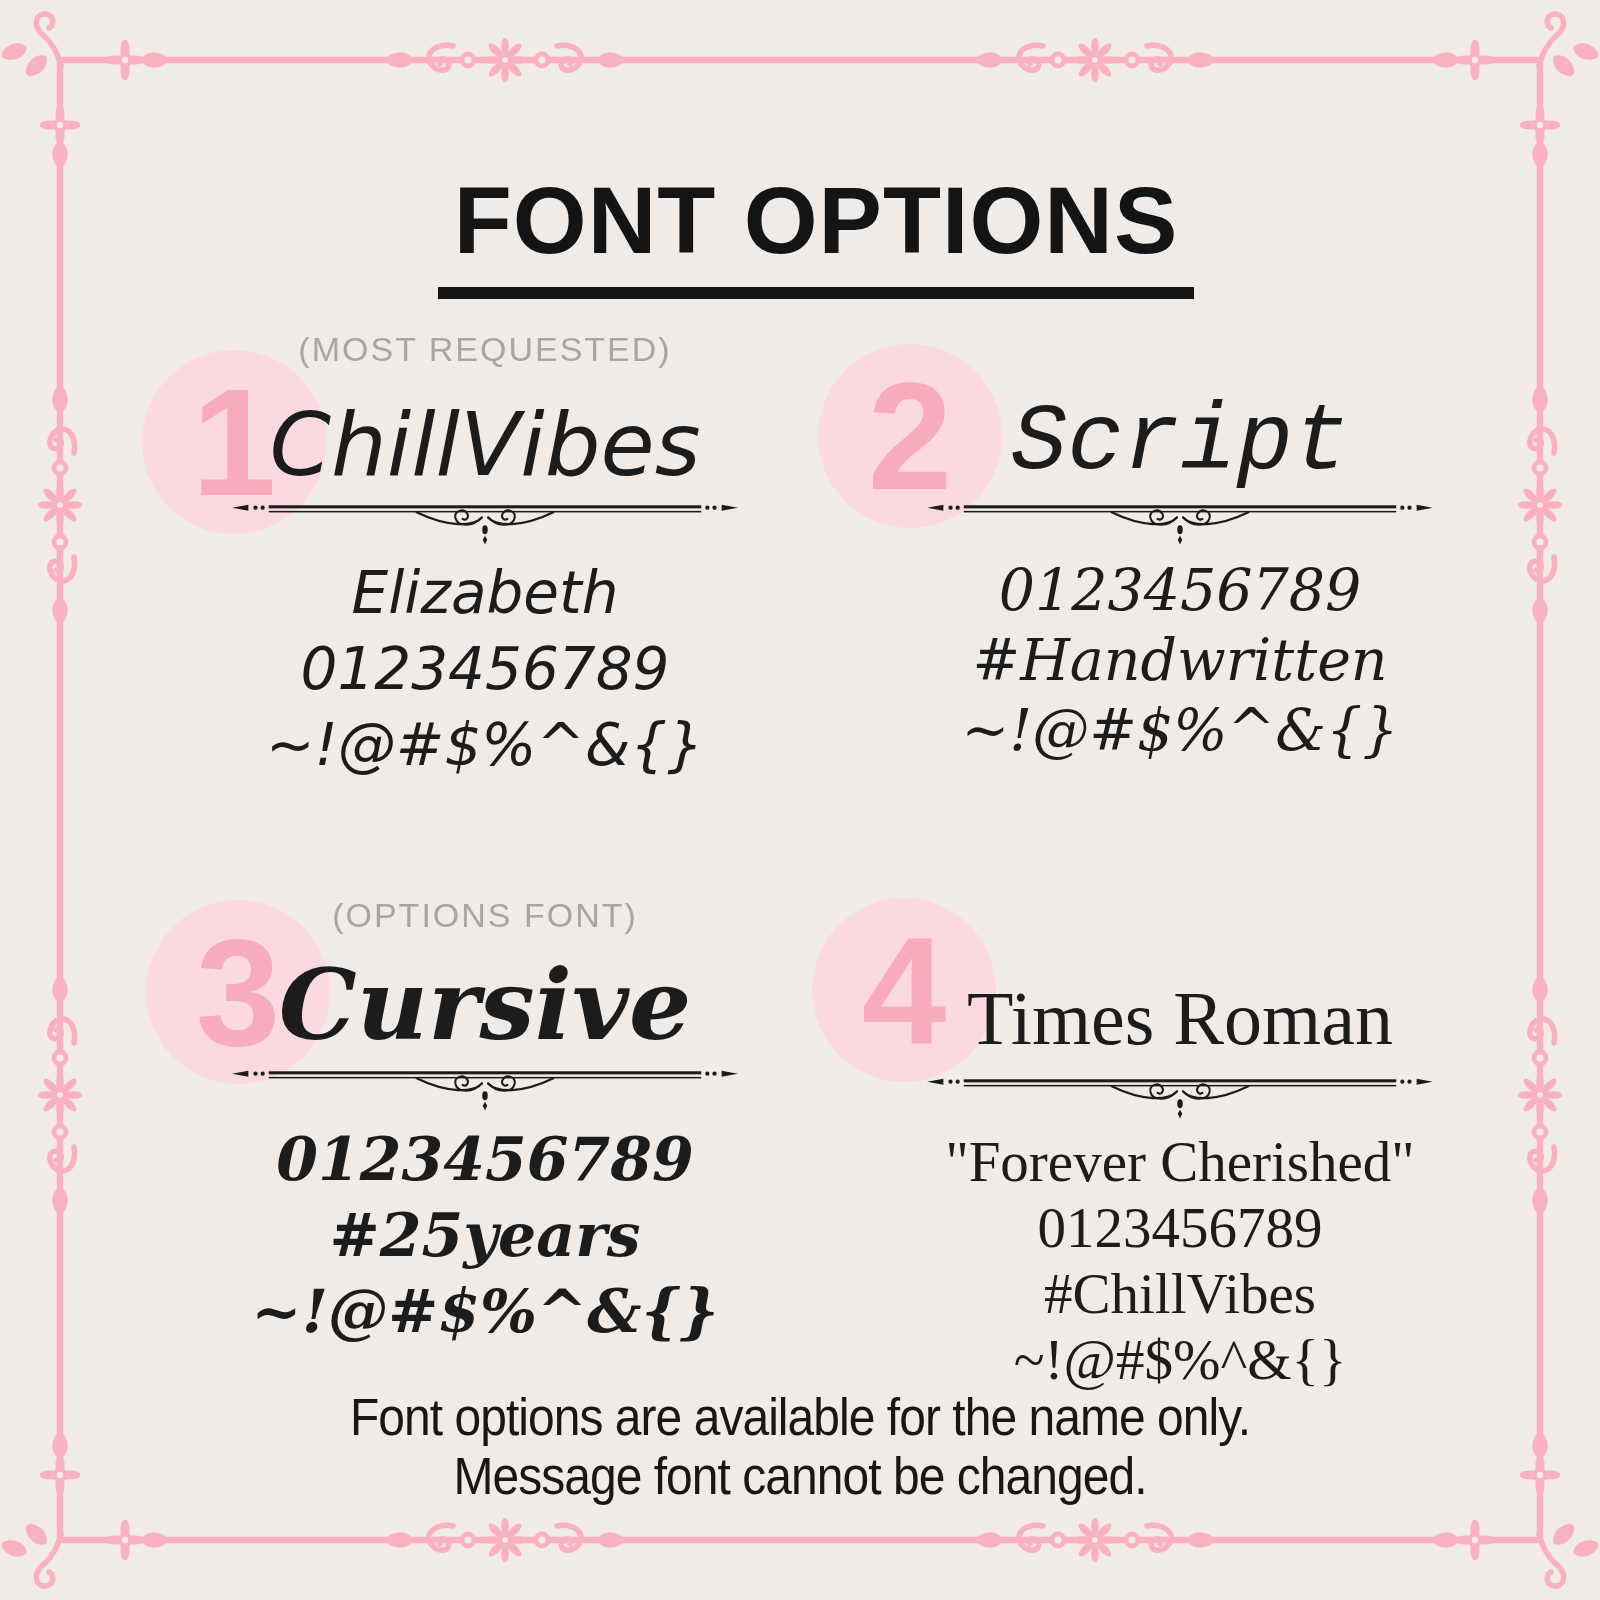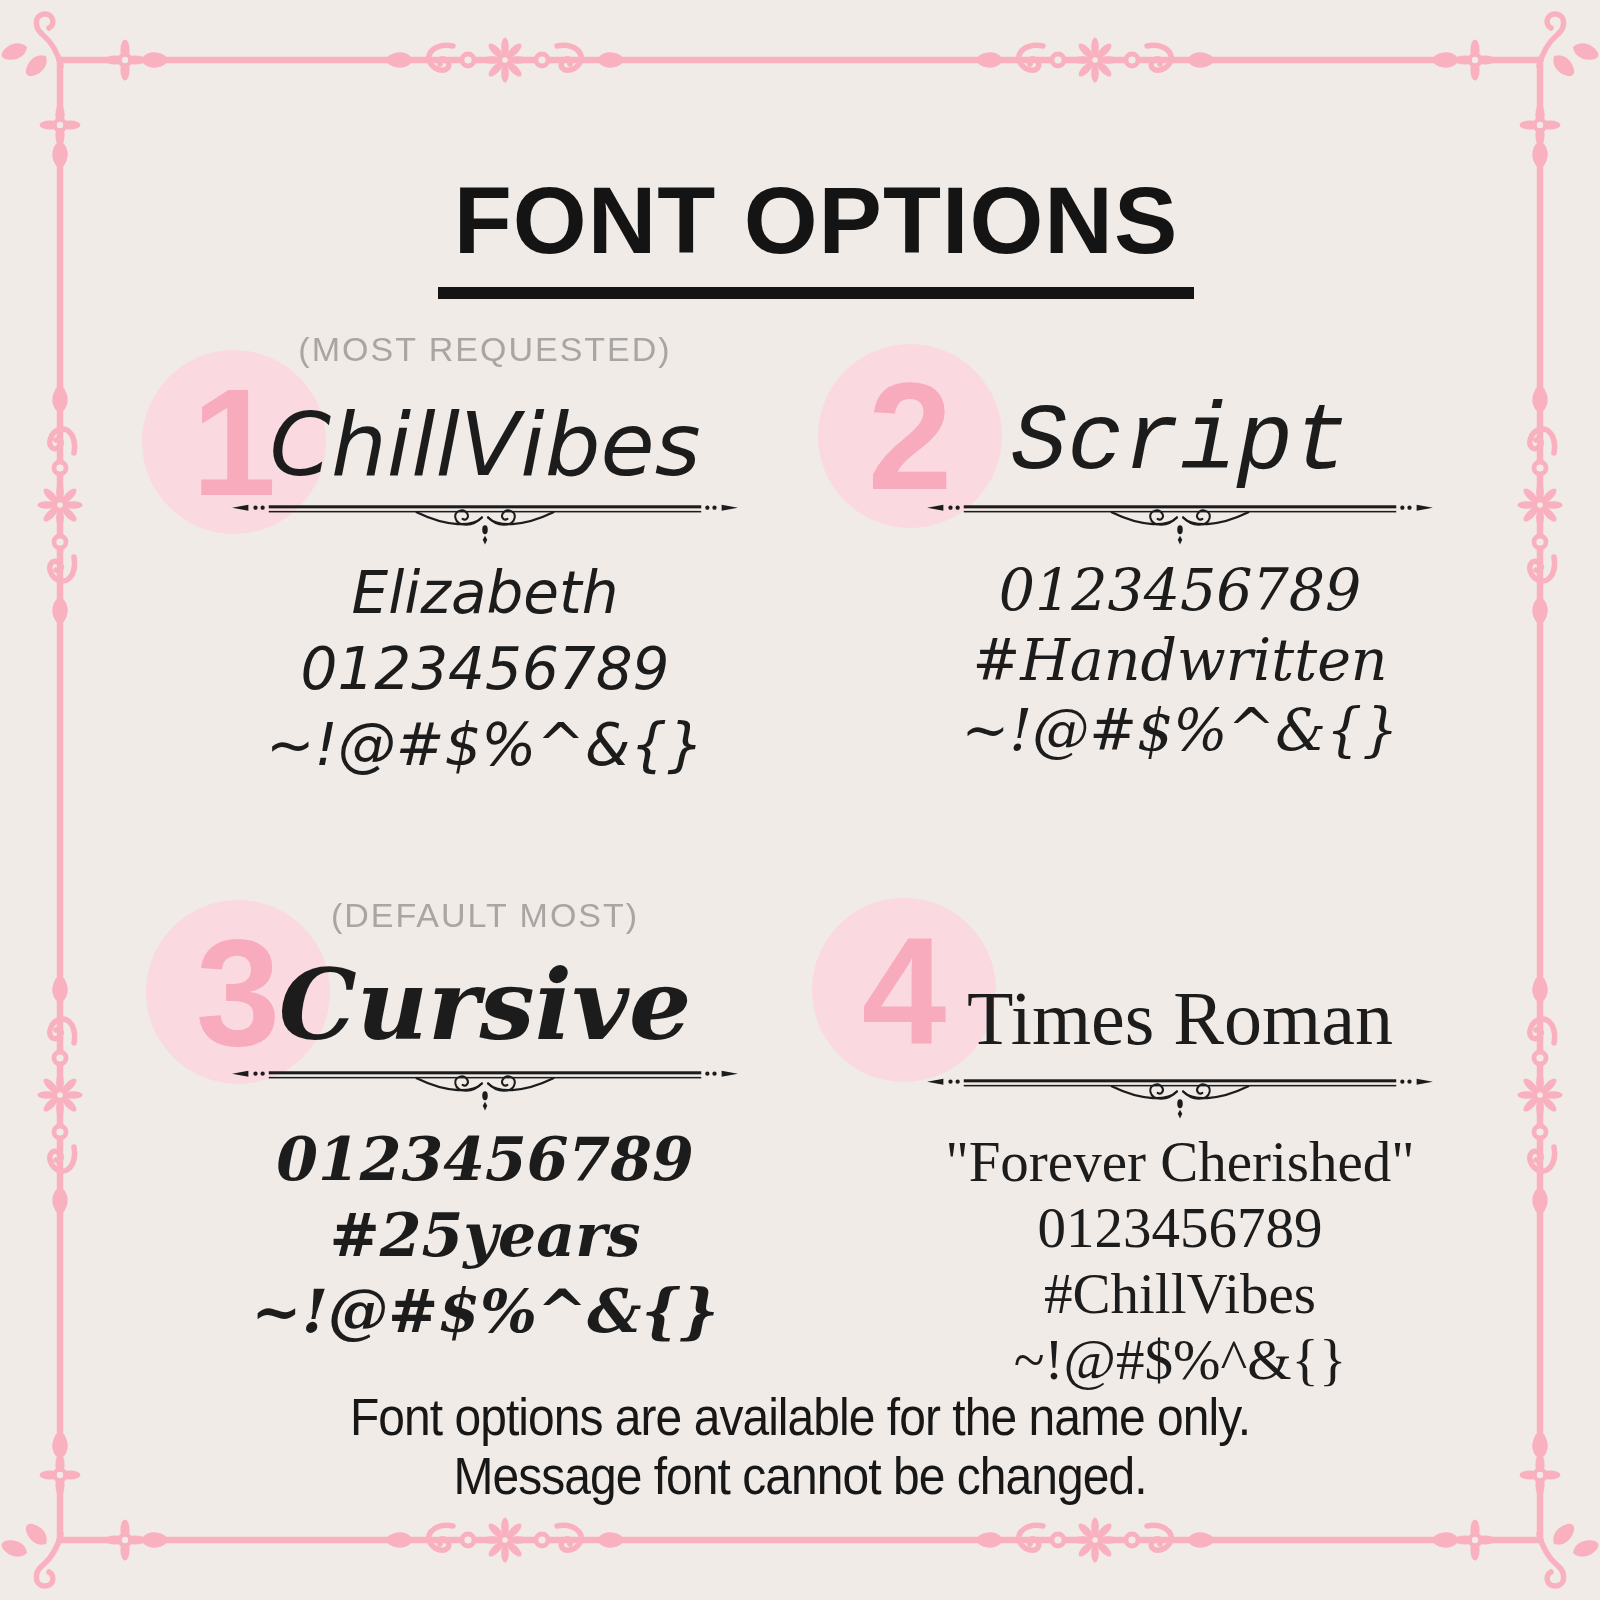--- a/index.html
+++ b/index.html
@@ -229,21 +229,21 @@
         <use href="#divider"></use>
       </svg>
     <div class="samples s2">
       <div>0123456789</div>
       <div>#Handwritten</div>
       <div>~!@#$%^&amp;{}</div>
     </div>
   </section>
 
   <section class="opt opt3">
-    <div class="tag">(DEFAULT MOST)</div>
+    <div class="tag">(OPTIONS FONT)</div>
     <div class="name">Cursive</div>
     <svg class="divider" viewBox="0 0 500 46" aria-hidden="true">
         <use href="#divider"></use>
       </svg>
     <div class="samples s3">
       <div>0123456789</div>
       <div>#25years</div>
       <div>~!@#$%^&amp;{}</div>
     </div>
   </section>

